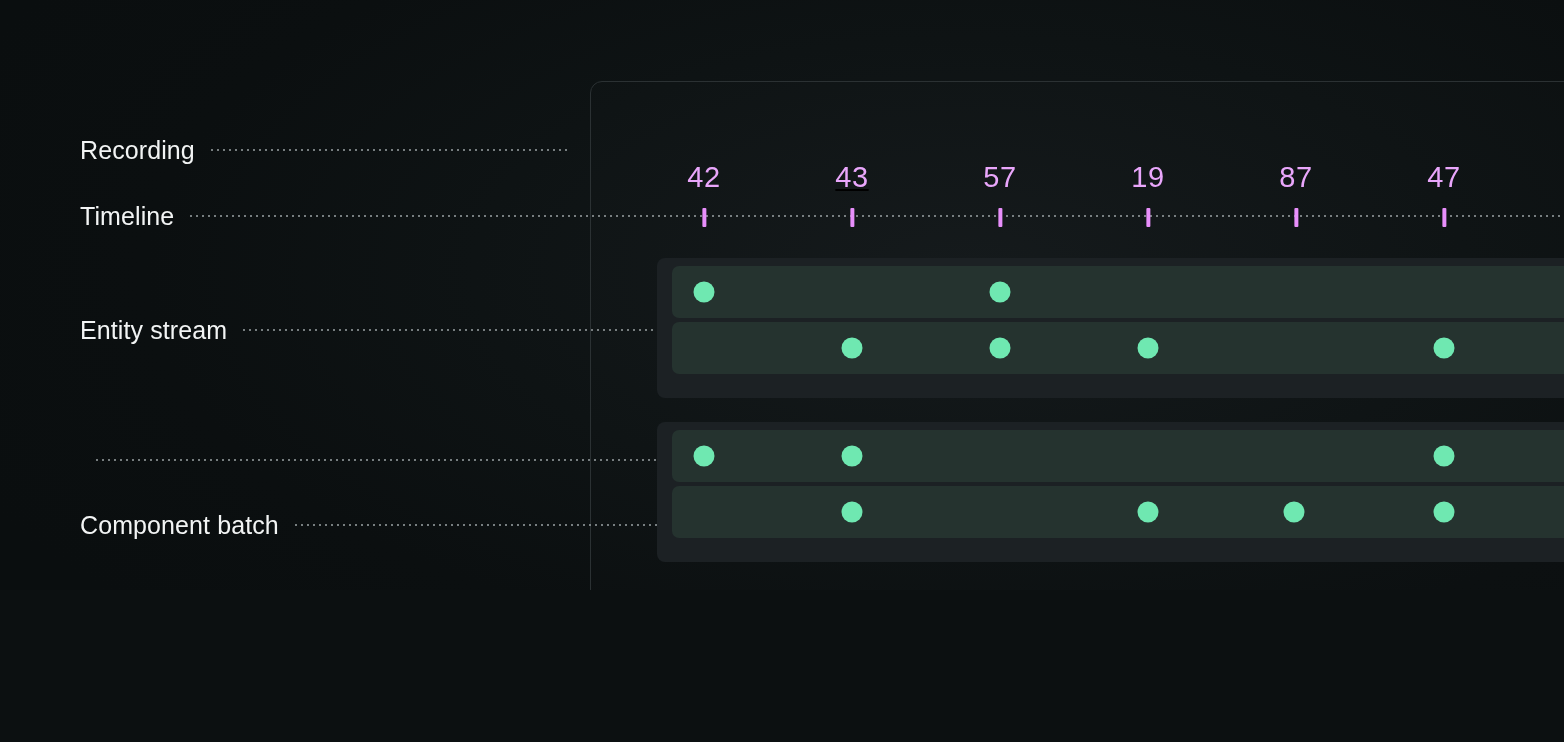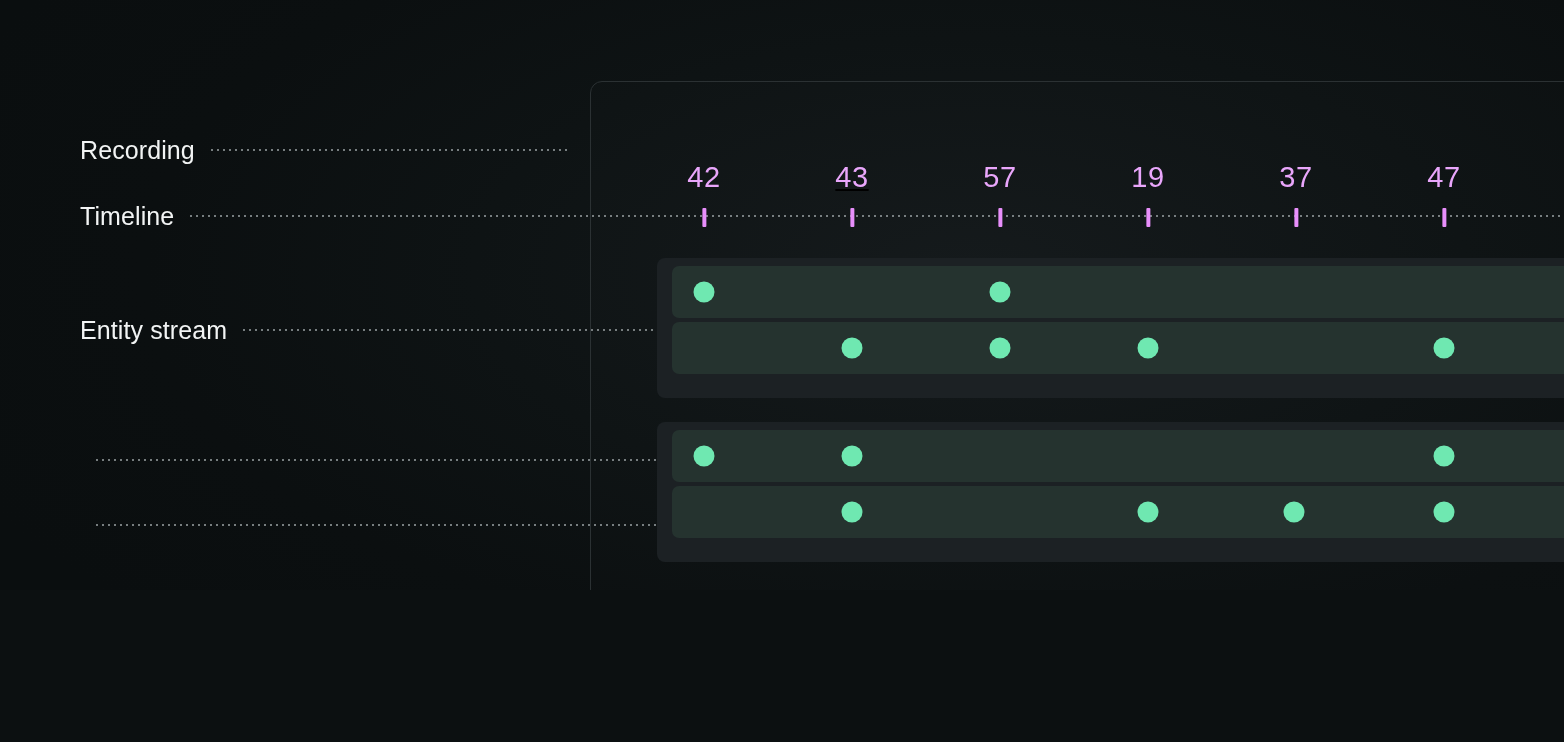--- a/index.html
+++ b/index.html
@@ -114,20 +114,21 @@
         <span class="dots" style="width: 1462px;"></span>
       </div>
       <div class="leader" style="top: 313px;">
         <span class="ltext">Entity stream</span>
         <span class="dots" style="width: 1408px;"></span>
       </div>
       <div class="leader" style="top: 443px;">
         <span class="dots" style="width: 1290px;"></span>
       </div>
       <div class="leader" style="top: 508px;">
+        <span class="ltext">Component batch</span>
         <span class="dots" style="width: 1312px;"></span>
       </div>
     </div>
 
   <div class="ruler" id="ruler-layer">
       <div class="tickwrap" style="left: 704px; top: 163px;">
         <div class="ticknum">42</div>
         <div class="tickmark"></div>
       </div>
       <div class="tickwrap" style="left: 852px; top: 163px; text-decoration: underline;">
@@ -136,21 +137,21 @@
       </div>
       <div class="tickwrap" style="left: 1000px; top: 163px;">
         <div class="ticknum">57</div>
         <div class="tickmark"></div>
       </div>
       <div class="tickwrap" style="left: 1148px; top: 163px;">
         <div class="ticknum">19</div>
         <div class="tickmark"></div>
       </div>
       <div class="tickwrap" style="left: 1296px; top: 163px;">
-        <div class="ticknum">37</div>
+        <div class="ticknum">87</div>
         <div class="tickmark"></div>
       </div>
       <div class="tickwrap" style="left: 1444px; top: 163px;">
         <div class="ticknum">47</div>
         <div class="tickmark"></div>
       </div>
     </div>
 
   <div id="groups-layer">
       <div class="group" style="top: 258px; height: 140px; width: 943px;">

